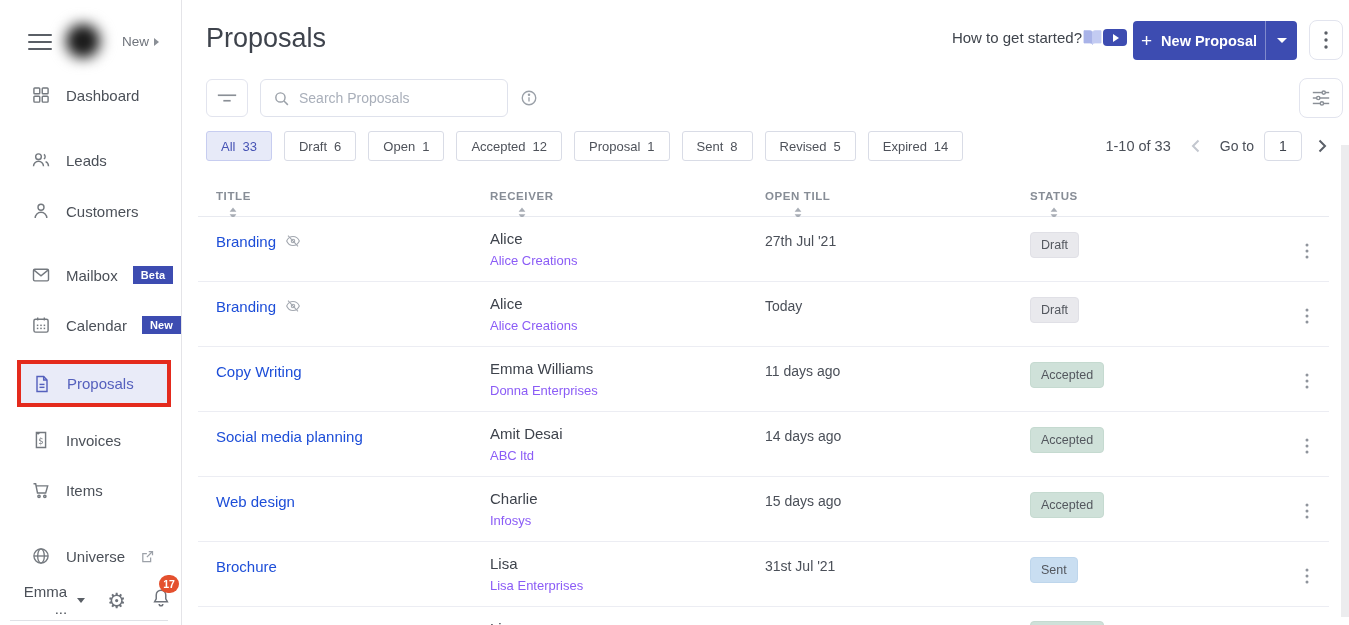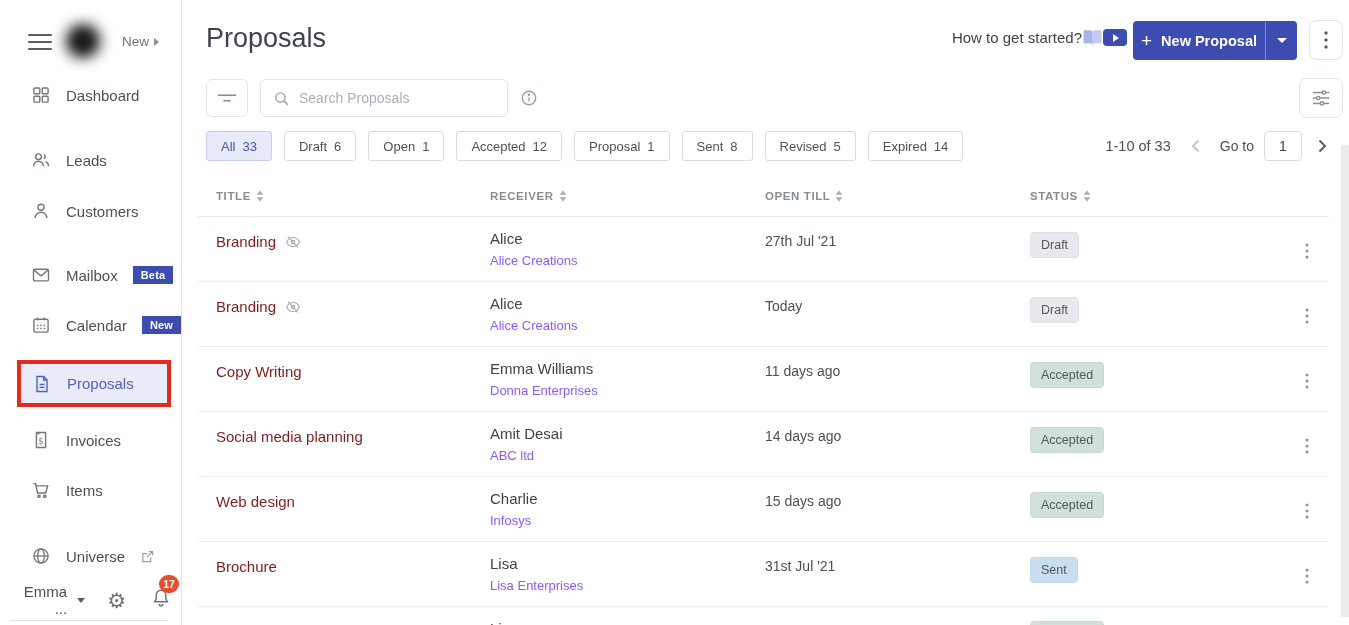--- a/index.html
+++ b/index.html
@@ -96,24 +96,24 @@
   .pag-prev { margin-left: 16px; }
   .pag-goto { font-size: 14px; color: #4a4f58; margin-left: 16px; }
   .pag-input { width: 38px; height: 30px; border: 1px solid #d9dce6; border-radius: 4px; text-align: center;
     font-size: 14px; color: #3e434c; margin-left: 10px; font-family: inherit; outline: none; }
   .pag-next { margin-left: 12px; }
 
   
   .table { position: absolute; left: 16px; top: 178px; width: 1131px; }
   .thead { position: relative; height: 39px; border-bottom: 1px solid #e8eaf0; }
   .th { position: absolute; top: 12px; display: flex; align-items: center; gap: 5px;
-    font-size: 11.5px; font-weight: bold; color: #878d96; letter-spacing: .6px; cursor: pointer; }
+    font-size: 11.5px; font-weight: bold; color: #878d96; letter-spacing: .6px; cursor: pointer; flex-direction: column; }
   .row { position: relative; height: 65px; border-bottom: 1px solid #ecedf3; cursor: pointer; background: #fff; }
-  .cell-title { position: absolute; left: 18px; top: 16px; font-size: 15px; color: #7f1d1d;
-    display: flex; align-items: center; gap: 9px; }
+  .cell-title { position: absolute; left: 18px; top: 16px; font-size: 15px; color: #1d4ed8;
+    display: flex; gap: 9px; }
   .cell-name { position: absolute; left: 292px; top: 13px; font-size: 15px; color: #3e434c; }
   .cell-company { position: absolute; left: 292px; top: 36px; font-size: 13px; color: #8b5cf6; }
   .cell-open { position: absolute; left: 567px; top: 16px; font-size: 14px; color: #4a4f58; }
   .cell-status { position: absolute; left: 832px; top: 15px; }
   .badge { display: inline-block; font-size: 12.5px; color: #53575e; padding: 5px 10px; border-radius: 4px; }
   .badge-draft { background: #e9e9ed; border: 1px solid #e0e0e6; }
   .badge-accepted { background: #cfe1d9; border: 1px solid #c5dad0; }
   .badge-sent { background: #c9def1; border: 1px solid #bed6ec; }
   .row-kebab { position: absolute; right: 14px; top: 24px; padding: 2px 6px; cursor: pointer; }
 

